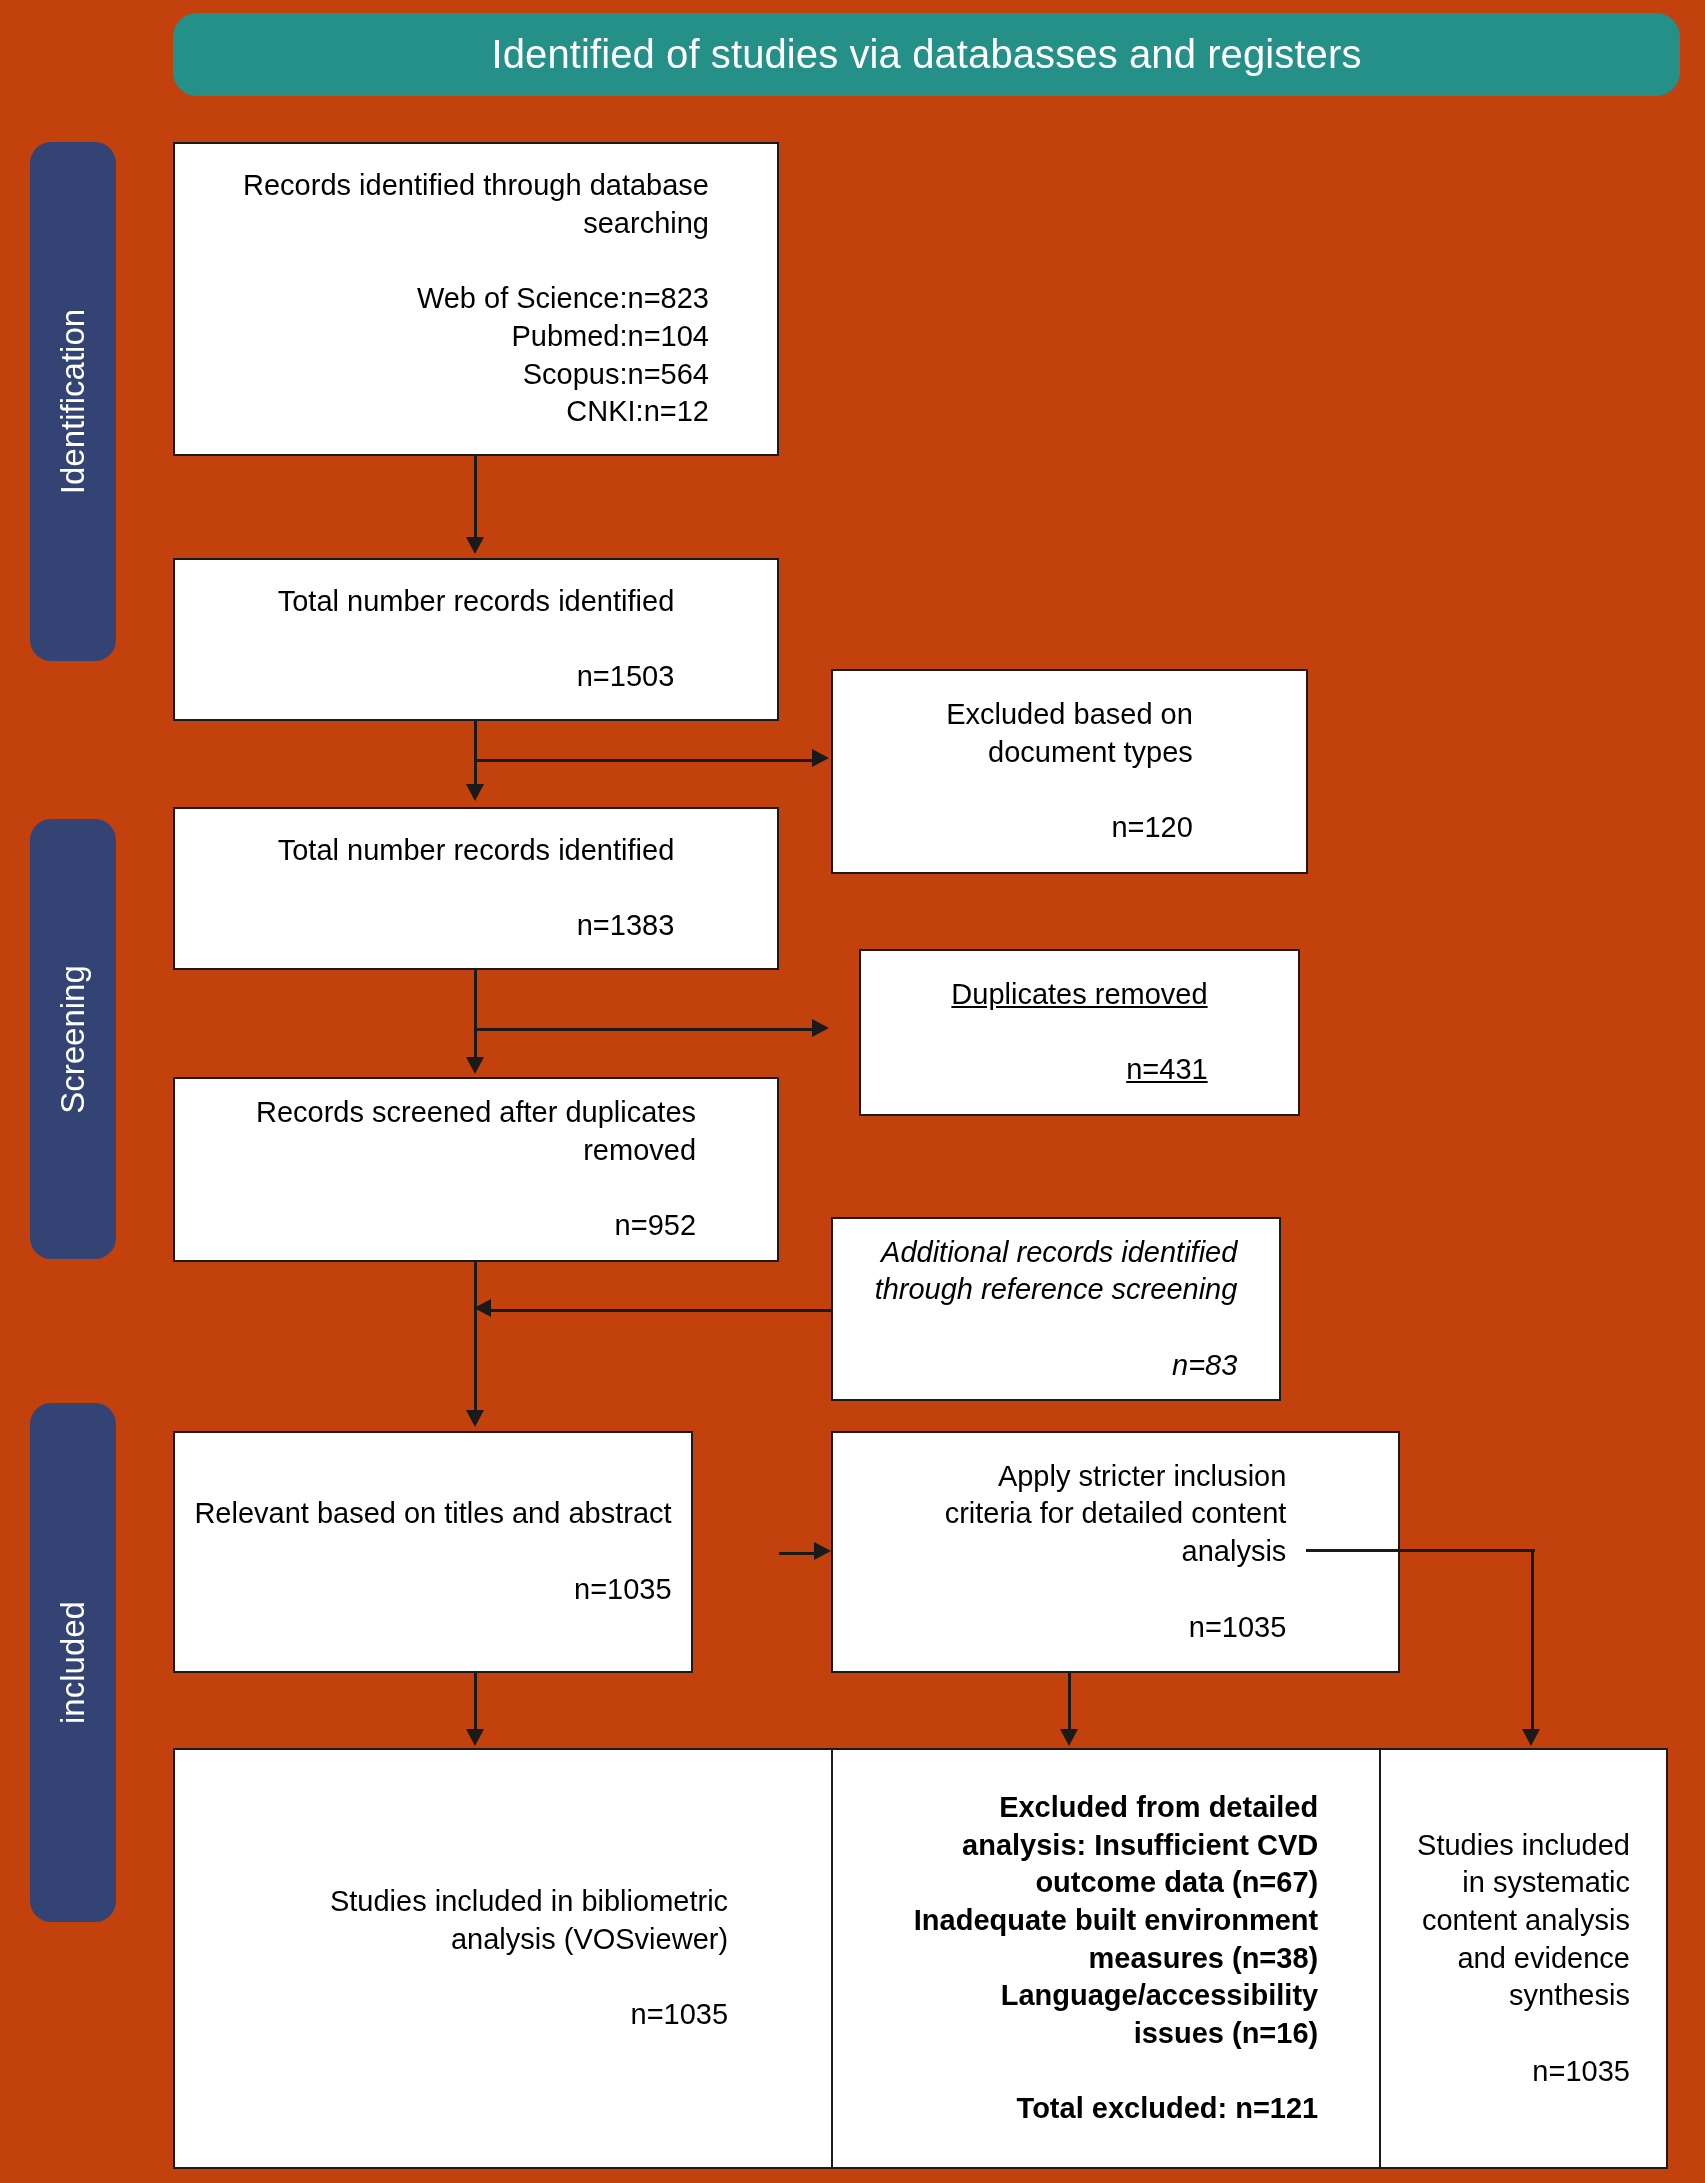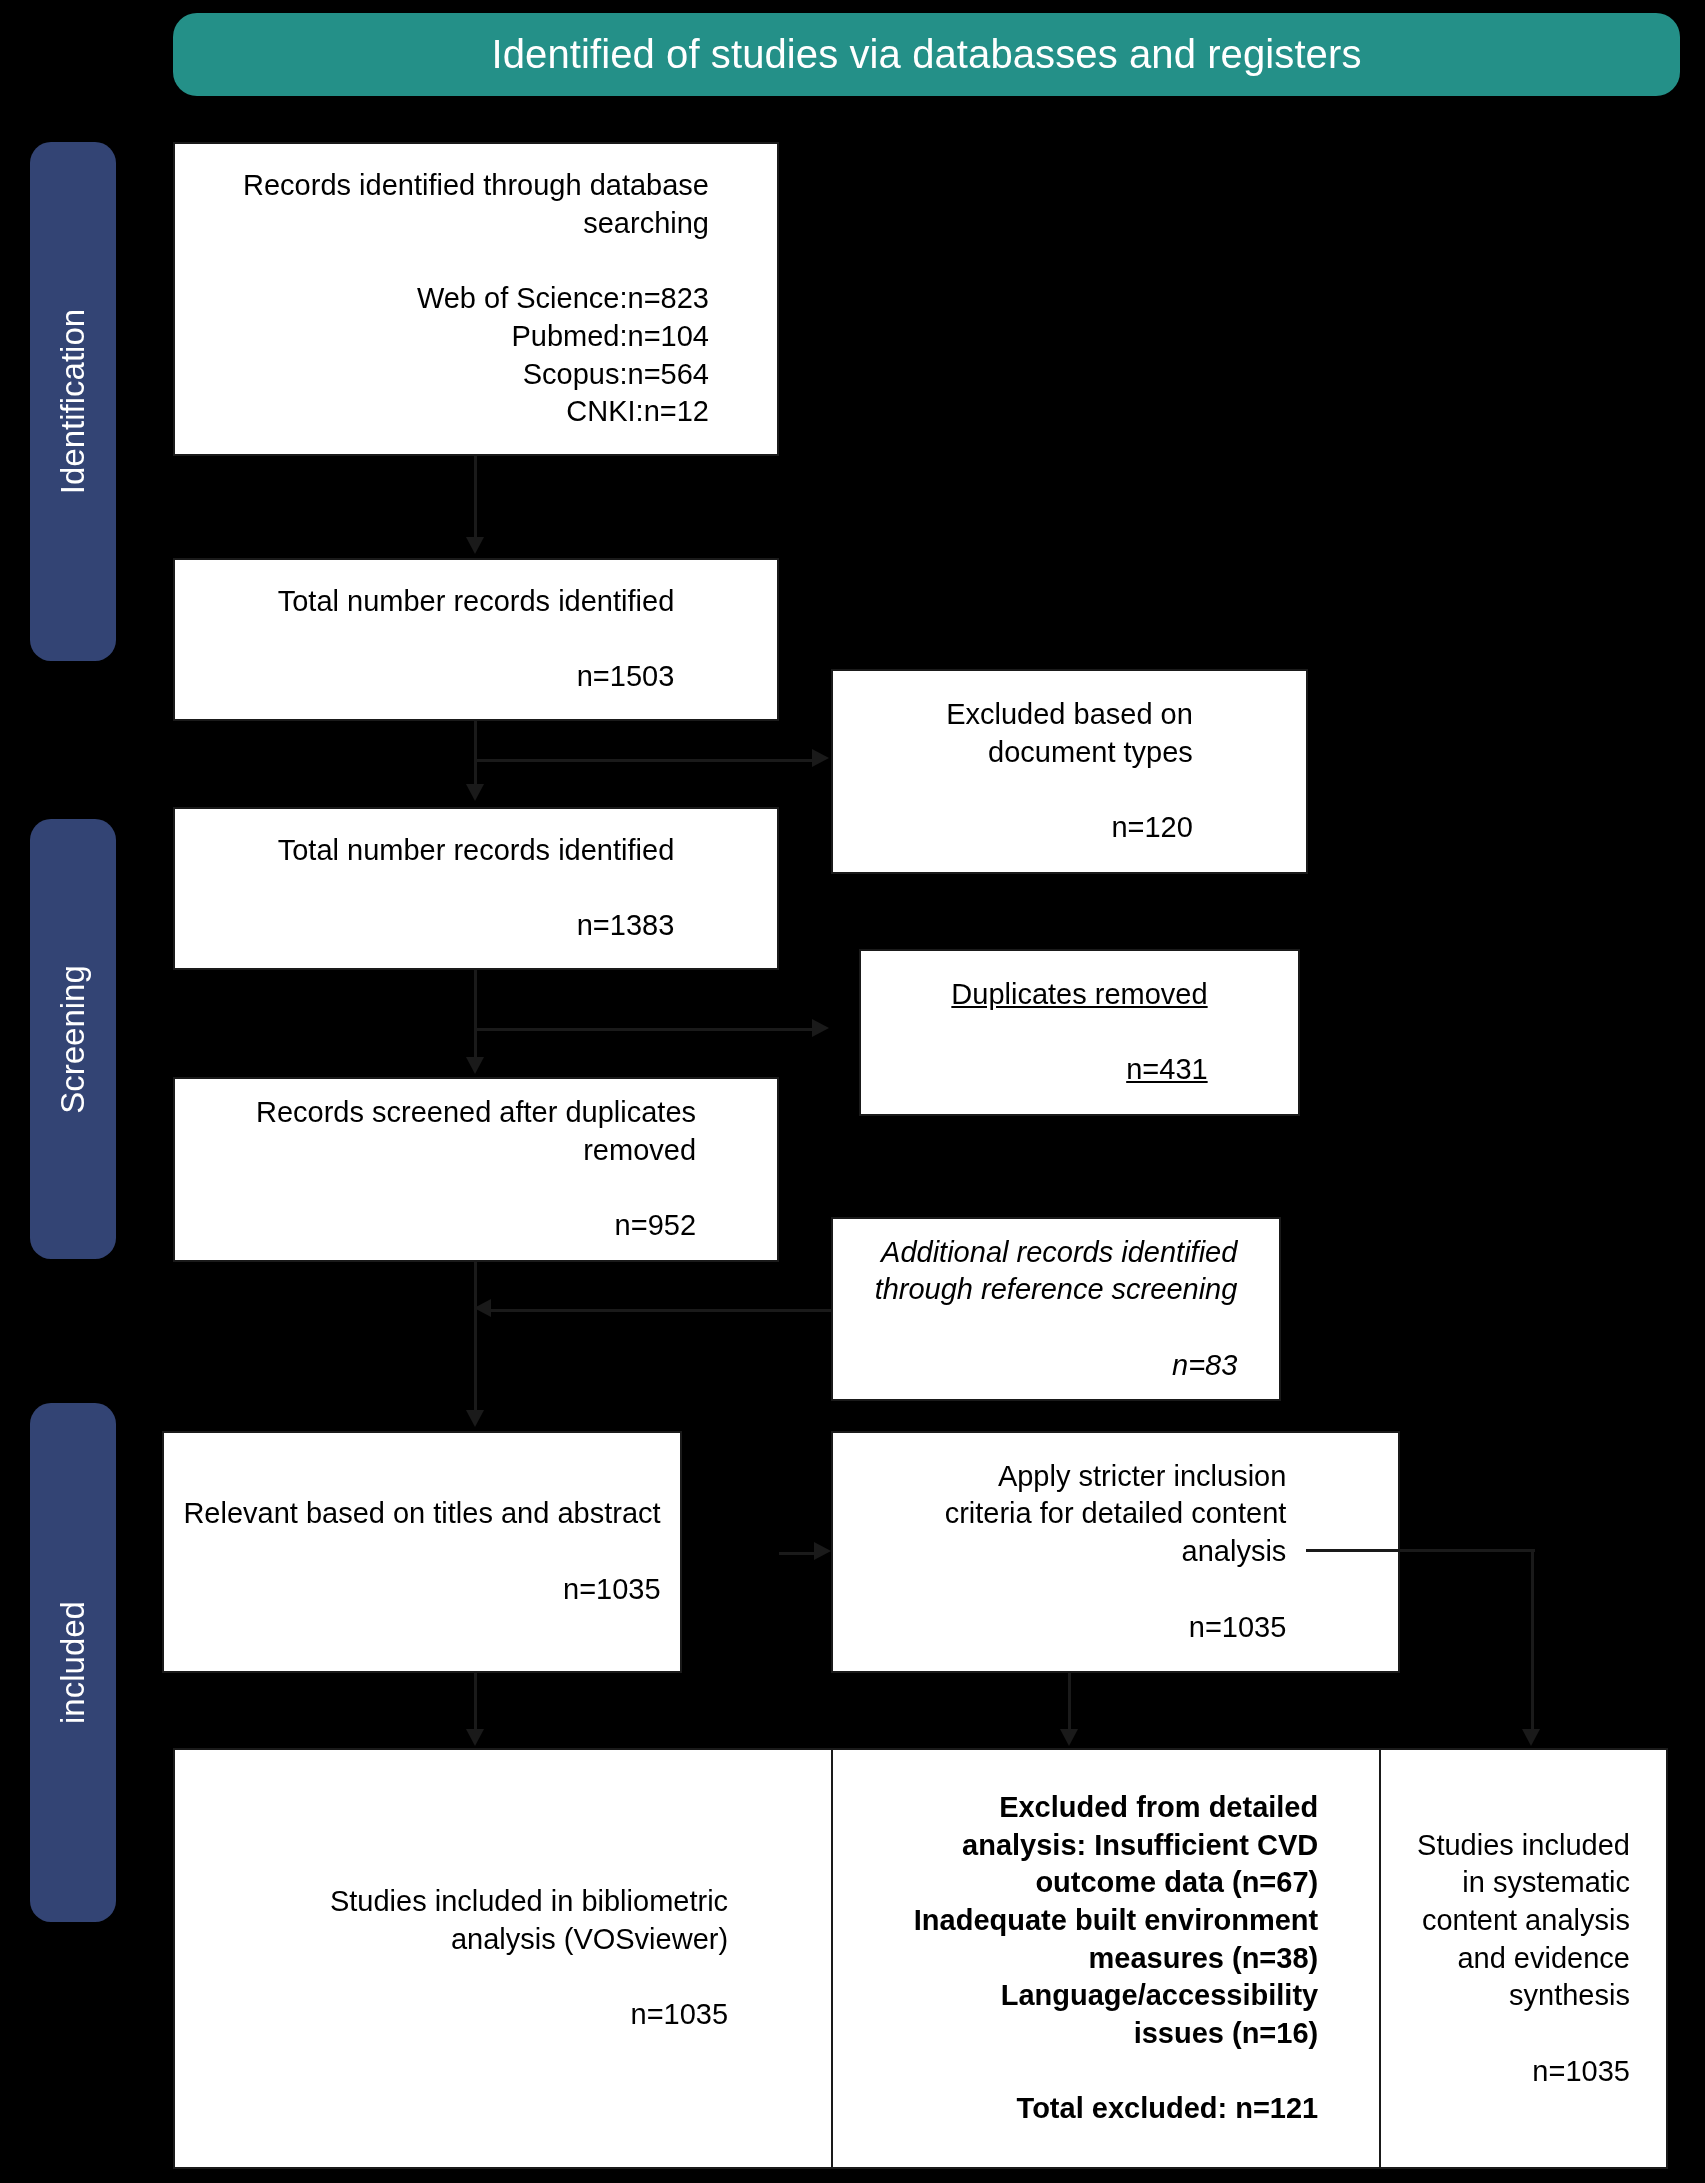--- a/index.html
+++ b/index.html
@@ -9,21 +9,21 @@
     background: #ffffff;
   }
   body {
     font-family: "Liberation Sans", sans-serif;
     color: #000000;
   }
   #canvas {
     position: relative;
     width: 1706px;
     height: 2183px;
-    background: #000000;
+    background: #c2410c;
     overflow: hidden;
   }
 
   
   .banner {
     position: absolute;
     background: #249088;
     border-radius: 24px;
     display: flex;
     align-items: center;
@@ -156,21 +156,21 @@
 n=1383</span>
   </div>
 
   <div class="box" style="left:173px; top:1077px; width:606px; height:185px;">
     <span class="box-text">Records screened after duplicates
 removed
 
 n=952</span>
   </div>
 
-  <div class="box" style="left:162px; top:1431px; width:520px; height:242px;">
+  <div class="box" style="left:173px; top:1431px; width:520px; height:242px;">
     <span class="box-text">Relevant based on titles and abstract
 
 n=1035</span>
   </div>
 
   <div class="box" style="left:173px; top:1748px; width:712px; height:421px;">
     <span class="box-text">Studies included in bibliometric
 analysis (VOSviewer)
 
 n=1035</span>

